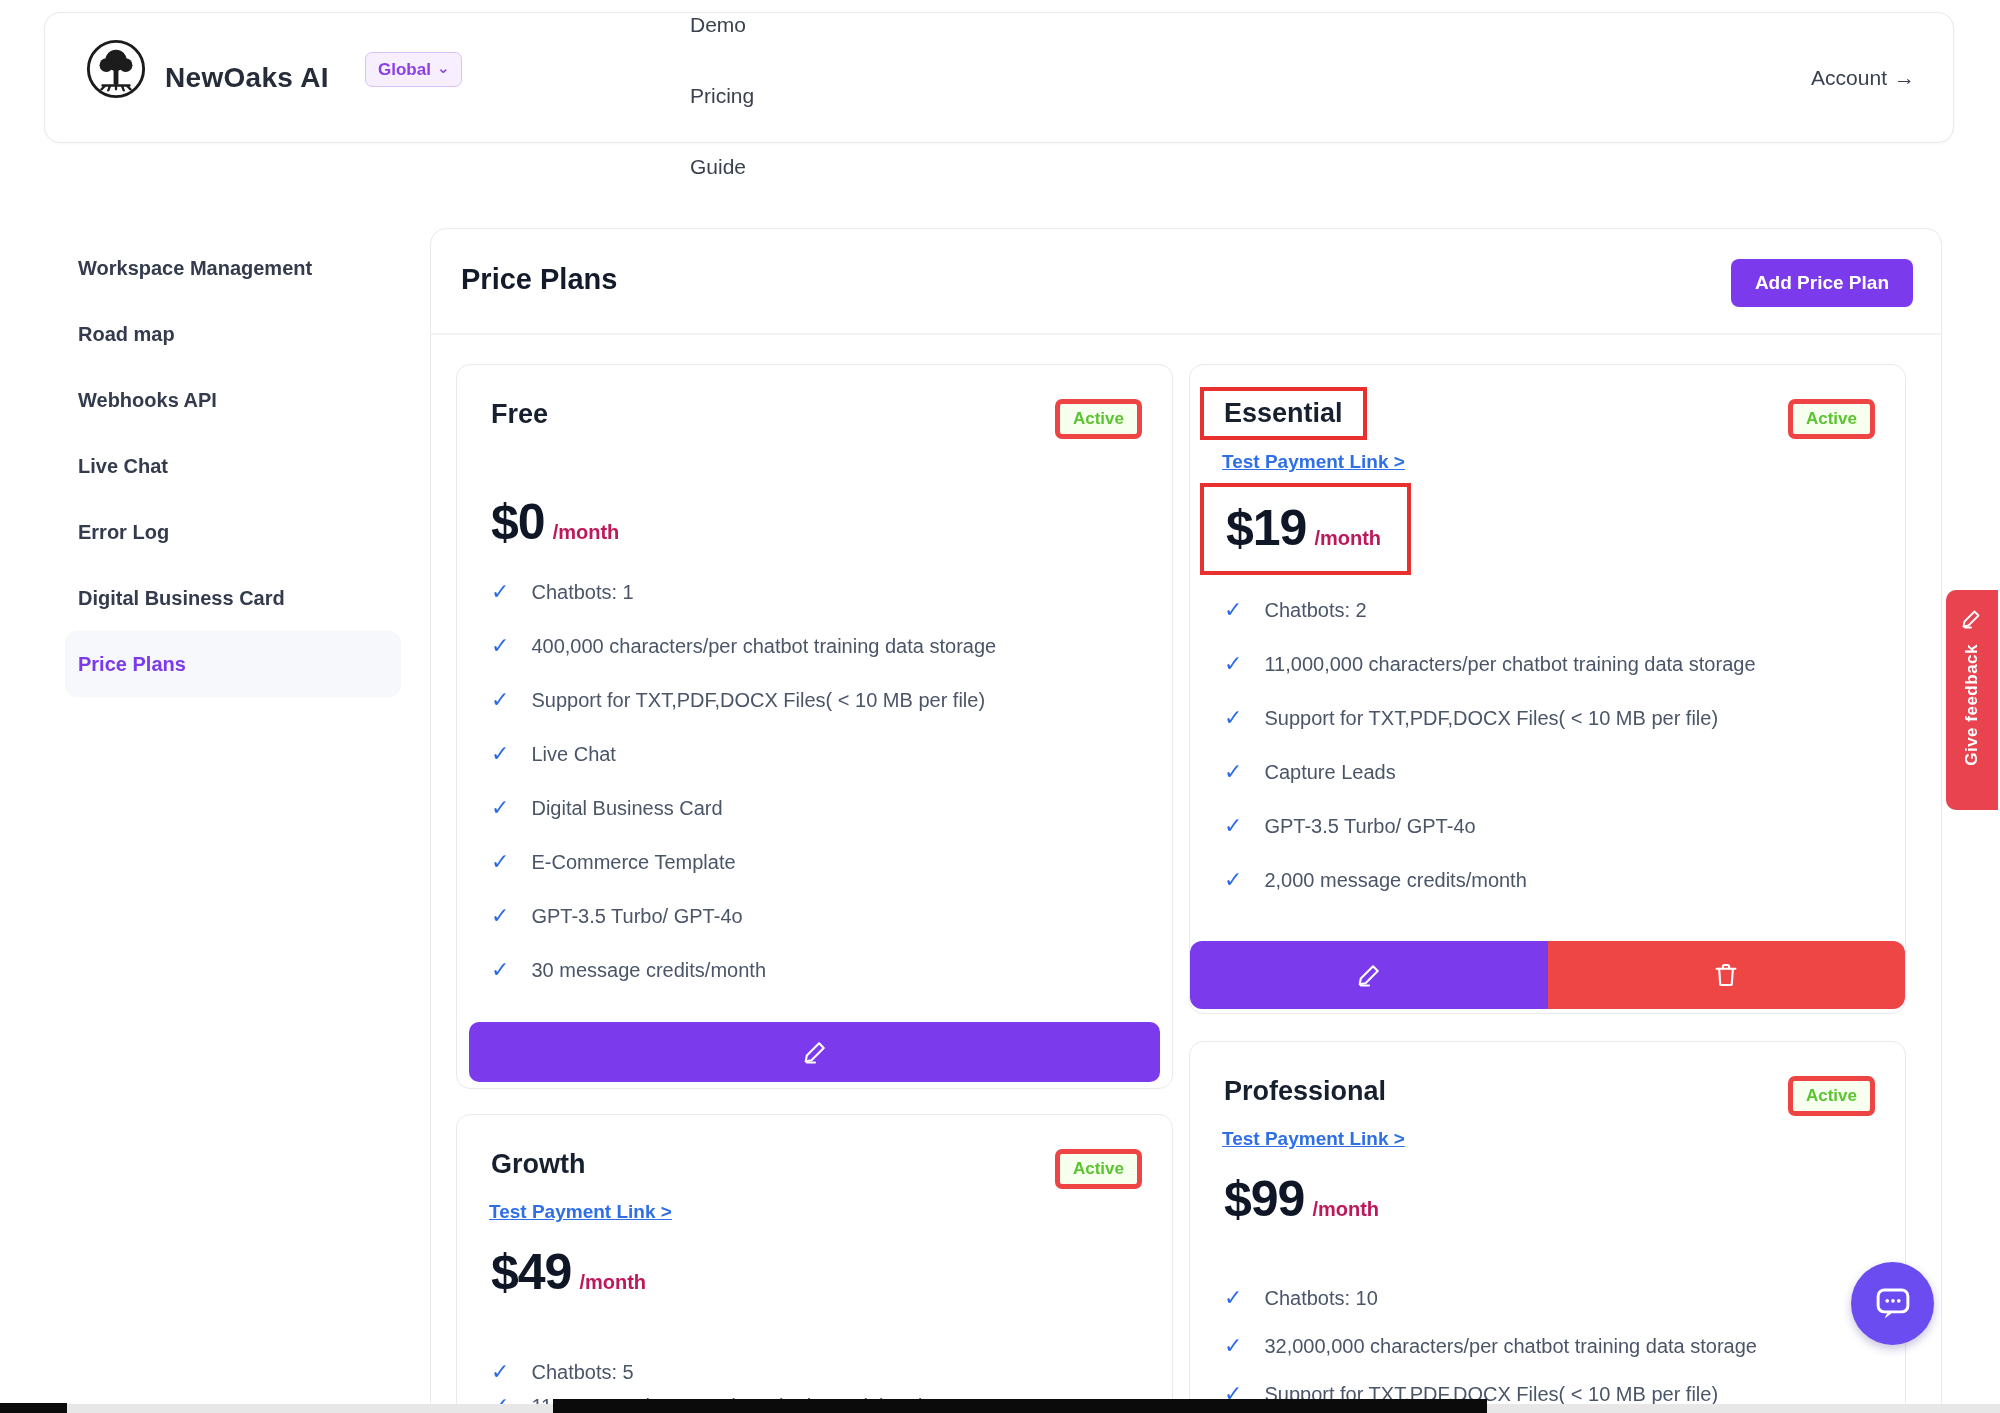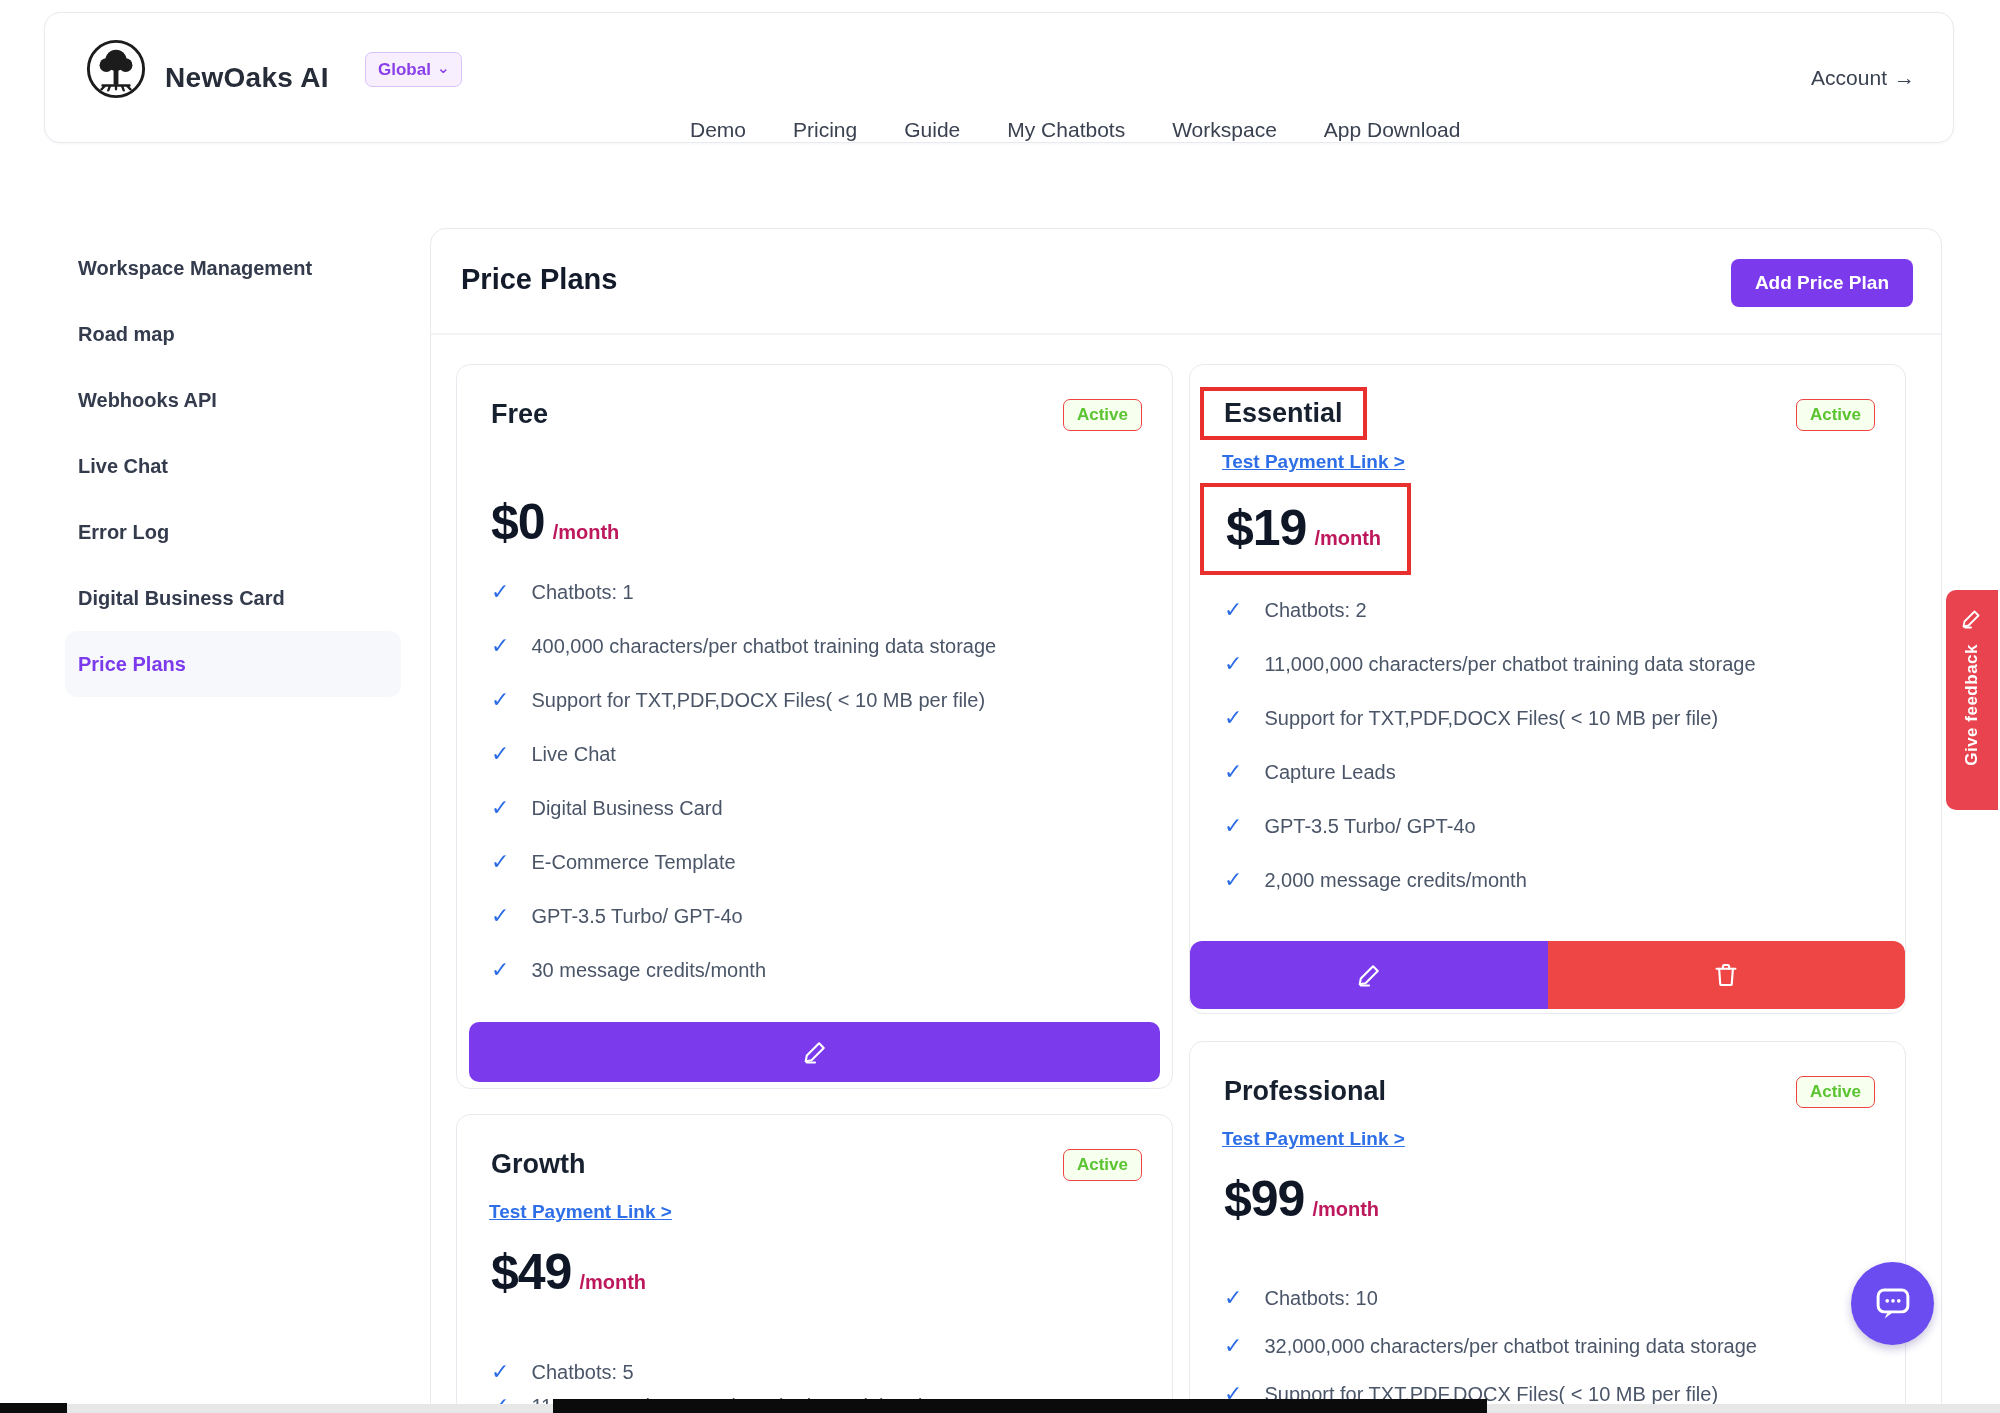--- a/index.html
+++ b/index.html
@@ -26,22 +26,22 @@
   }
   .region-pill{
     position:absolute; left:320px; top:39px; height:35px; padding:0 12px;
     border:1px solid #d9c2f8; background:#f7effe; color:#8b3fe8;
     border-radius:7px; font-size:17px; font-weight:600;
     display:flex; align-items:center; gap:6px; cursor:pointer;
   }
   .region-pill .chev{font-size:15px; line-height:1; transform:translateY(-2px);}
   .nav{
     position:absolute; left:645px; top:0; height:100%;
-    display:flex; align-items:flex-end; gap:47px;
-    font-size:21px; font-weight:500; color:#3a4150;
+    display:flex; align-items:flex-start; gap:47px;
+    font-size:21px; font-weight:500; color:#3a4150;flex-direction:column;
   }
   .nav-item{cursor:pointer; white-space:nowrap;}
   .account{
     position:absolute; right:38px; top:0; height:100%;
     display:flex; align-items:center; gap:7px;
     font-size:21px; font-weight:500; color:#3a4150; cursor:pointer;
   }
   
   .sidebar{position:absolute; left:78px; top:235px; width:335px;}
   .side-item{
@@ -71,21 +71,21 @@
   .plan-card{position:absolute; background:#fff; border:1px solid #e8eaef; border-radius:14px;}
   #plan-free{left:25px; top:135px; width:717px; height:725px;}
   #plan-essential{left:758px; top:135px; width:717px; height:650px;}
   #plan-growth{left:25px; top:885px; width:717px; height:540px;}
   #plan-professional{left:758px; top:812px; width:717px; height:616px;}
   .plan-name{font-size:27px; font-weight:800; color:#16202f;}
   .title-plain{position:absolute; left:34px; top:34px;}
   .badge{
     position:absolute; right:30px; top:34px; padding:5px 13px;
     font-size:17px; font-weight:600; color:var(--badge-green);
-    background:#f7ffee; border:1px solid #ef4444; border-radius:7px;
+    background:#f7ffee; border:5px solid #ef4444; border-radius:7px;
   }
   .red-box{border:4px solid var(--annotation-red);}
   .title-red-box{position:absolute; left:10px; top:22px; padding:7px 20px;}
   .payment-link{
     position:absolute; left:32px; top:86px; font-size:19px; font-weight:600;
     color:var(--link-blue); text-decoration:underline; cursor:pointer;
   }
   .price-row{position:absolute; left:34px; top:128px; display:flex; align-items:baseline; gap:8px;}
   .price-red-box{
     position:absolute; left:10px; top:118px; padding:12px 26px 14px 22px;

